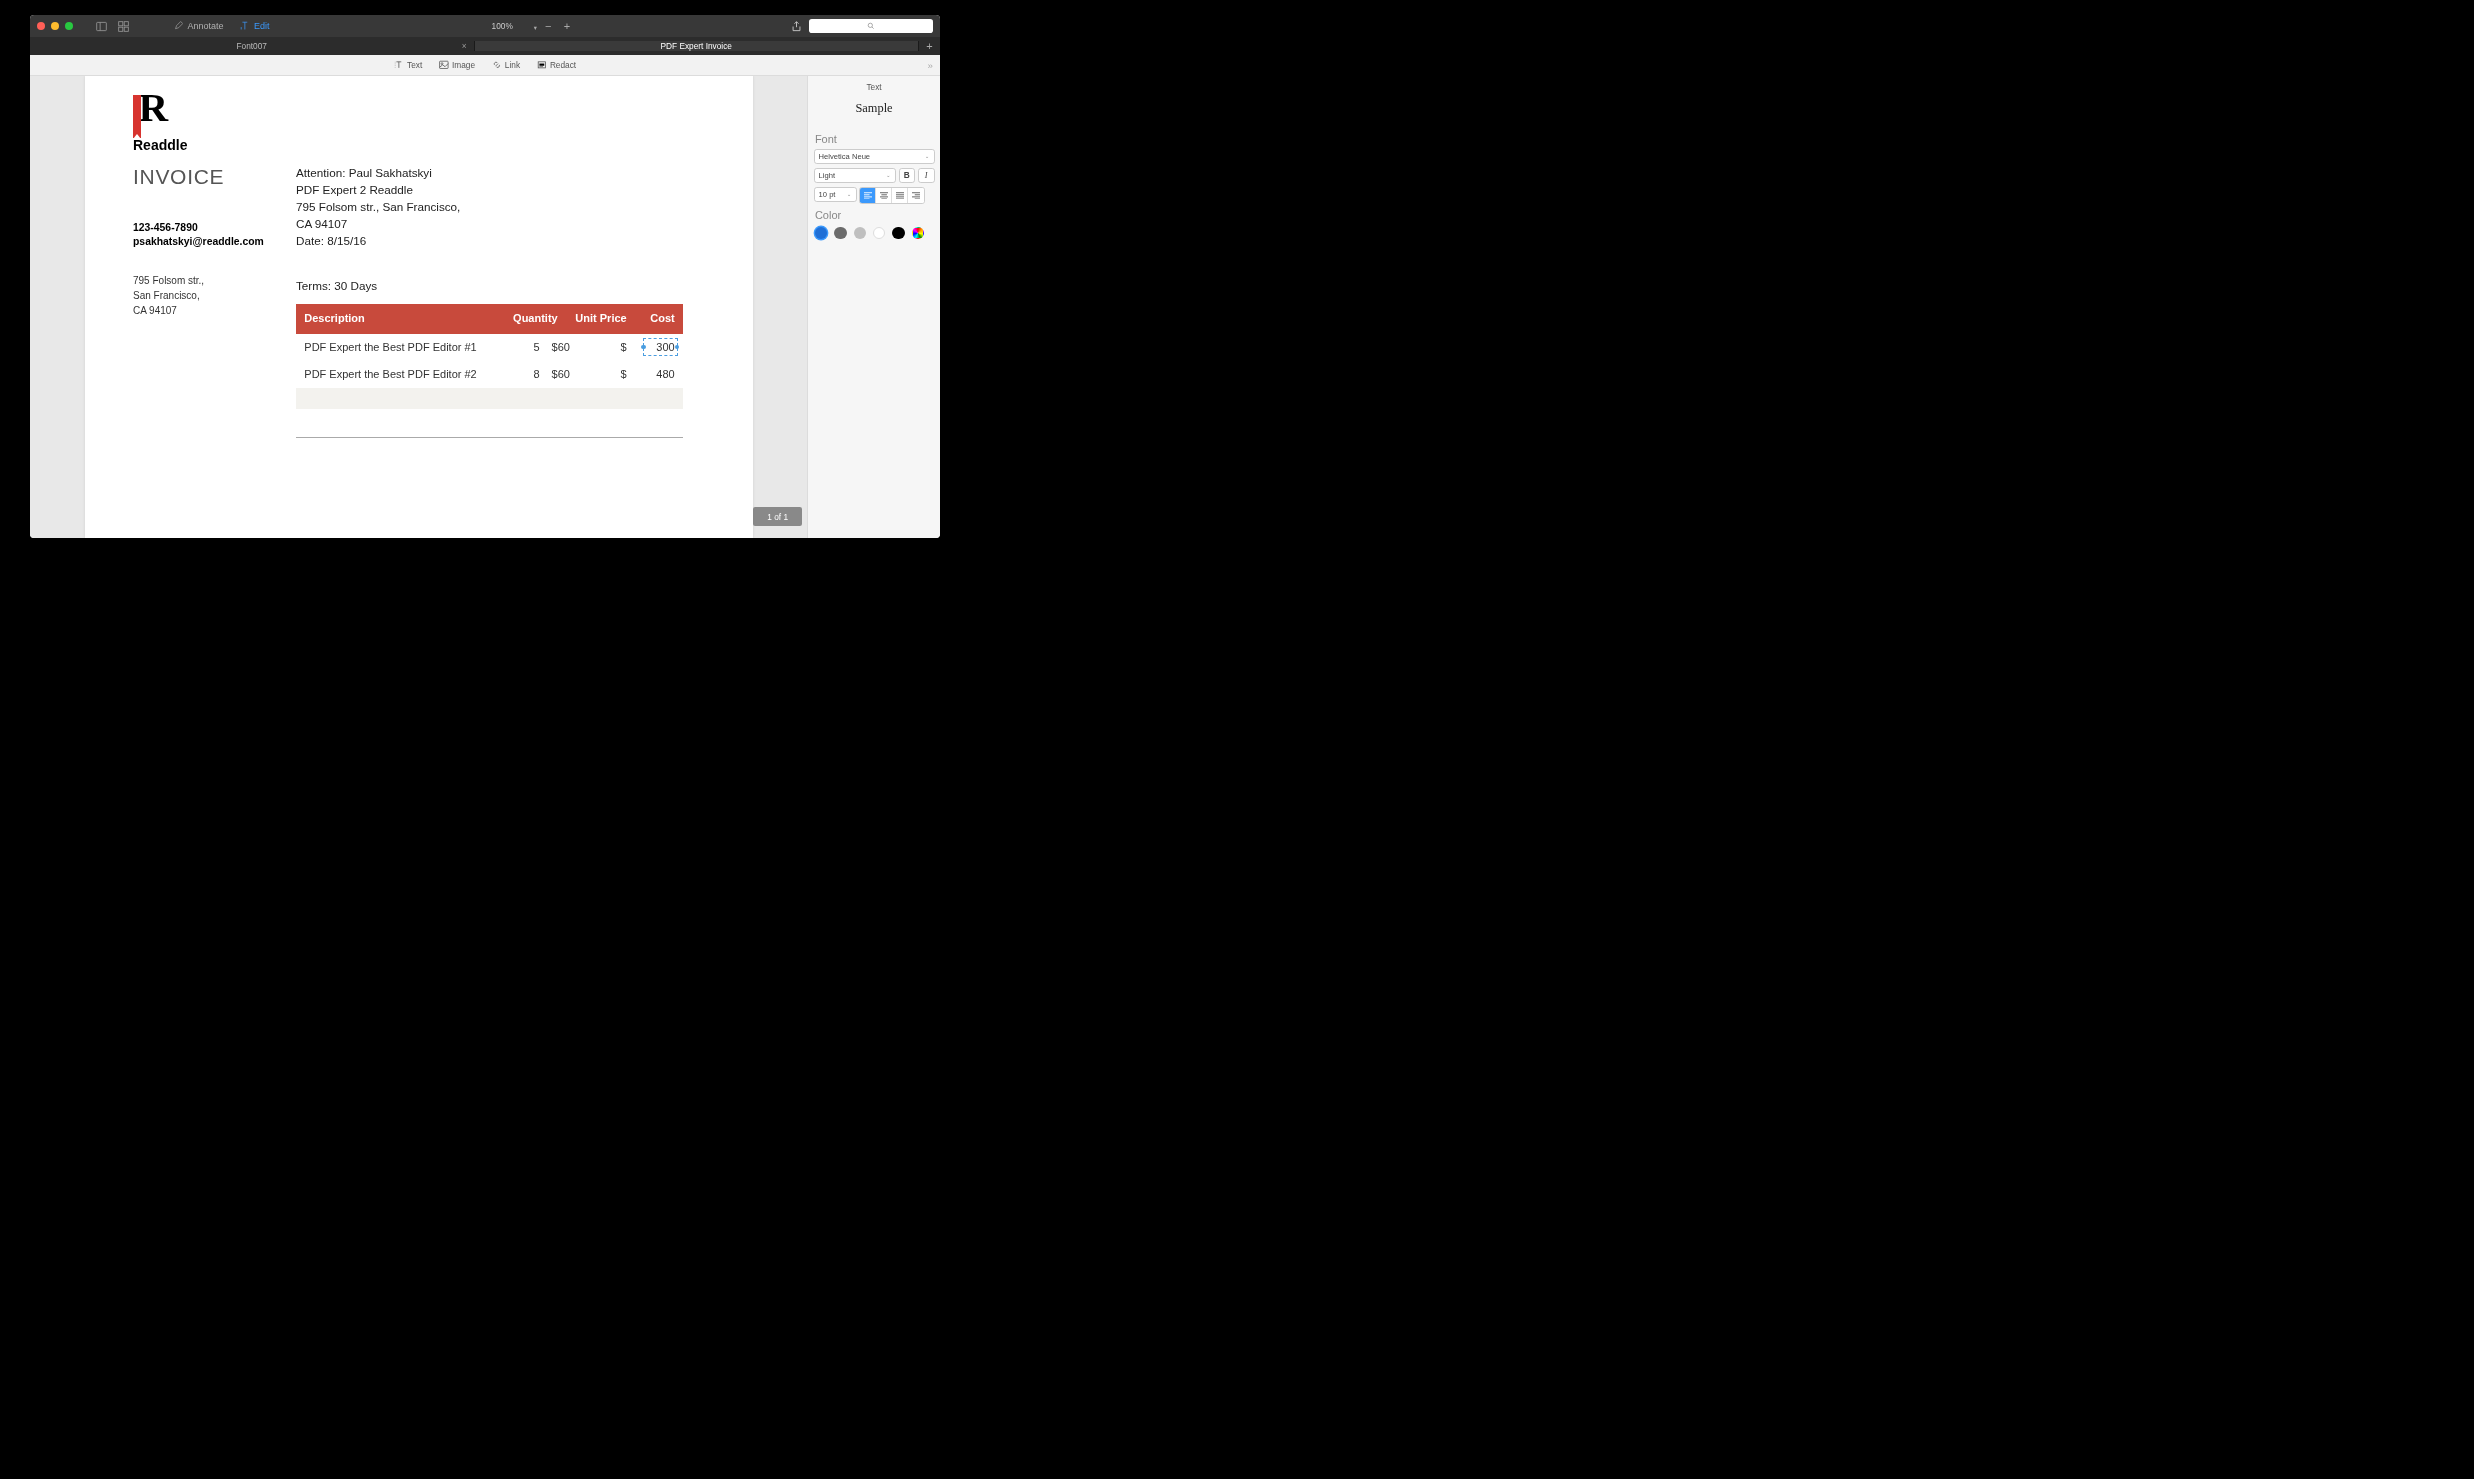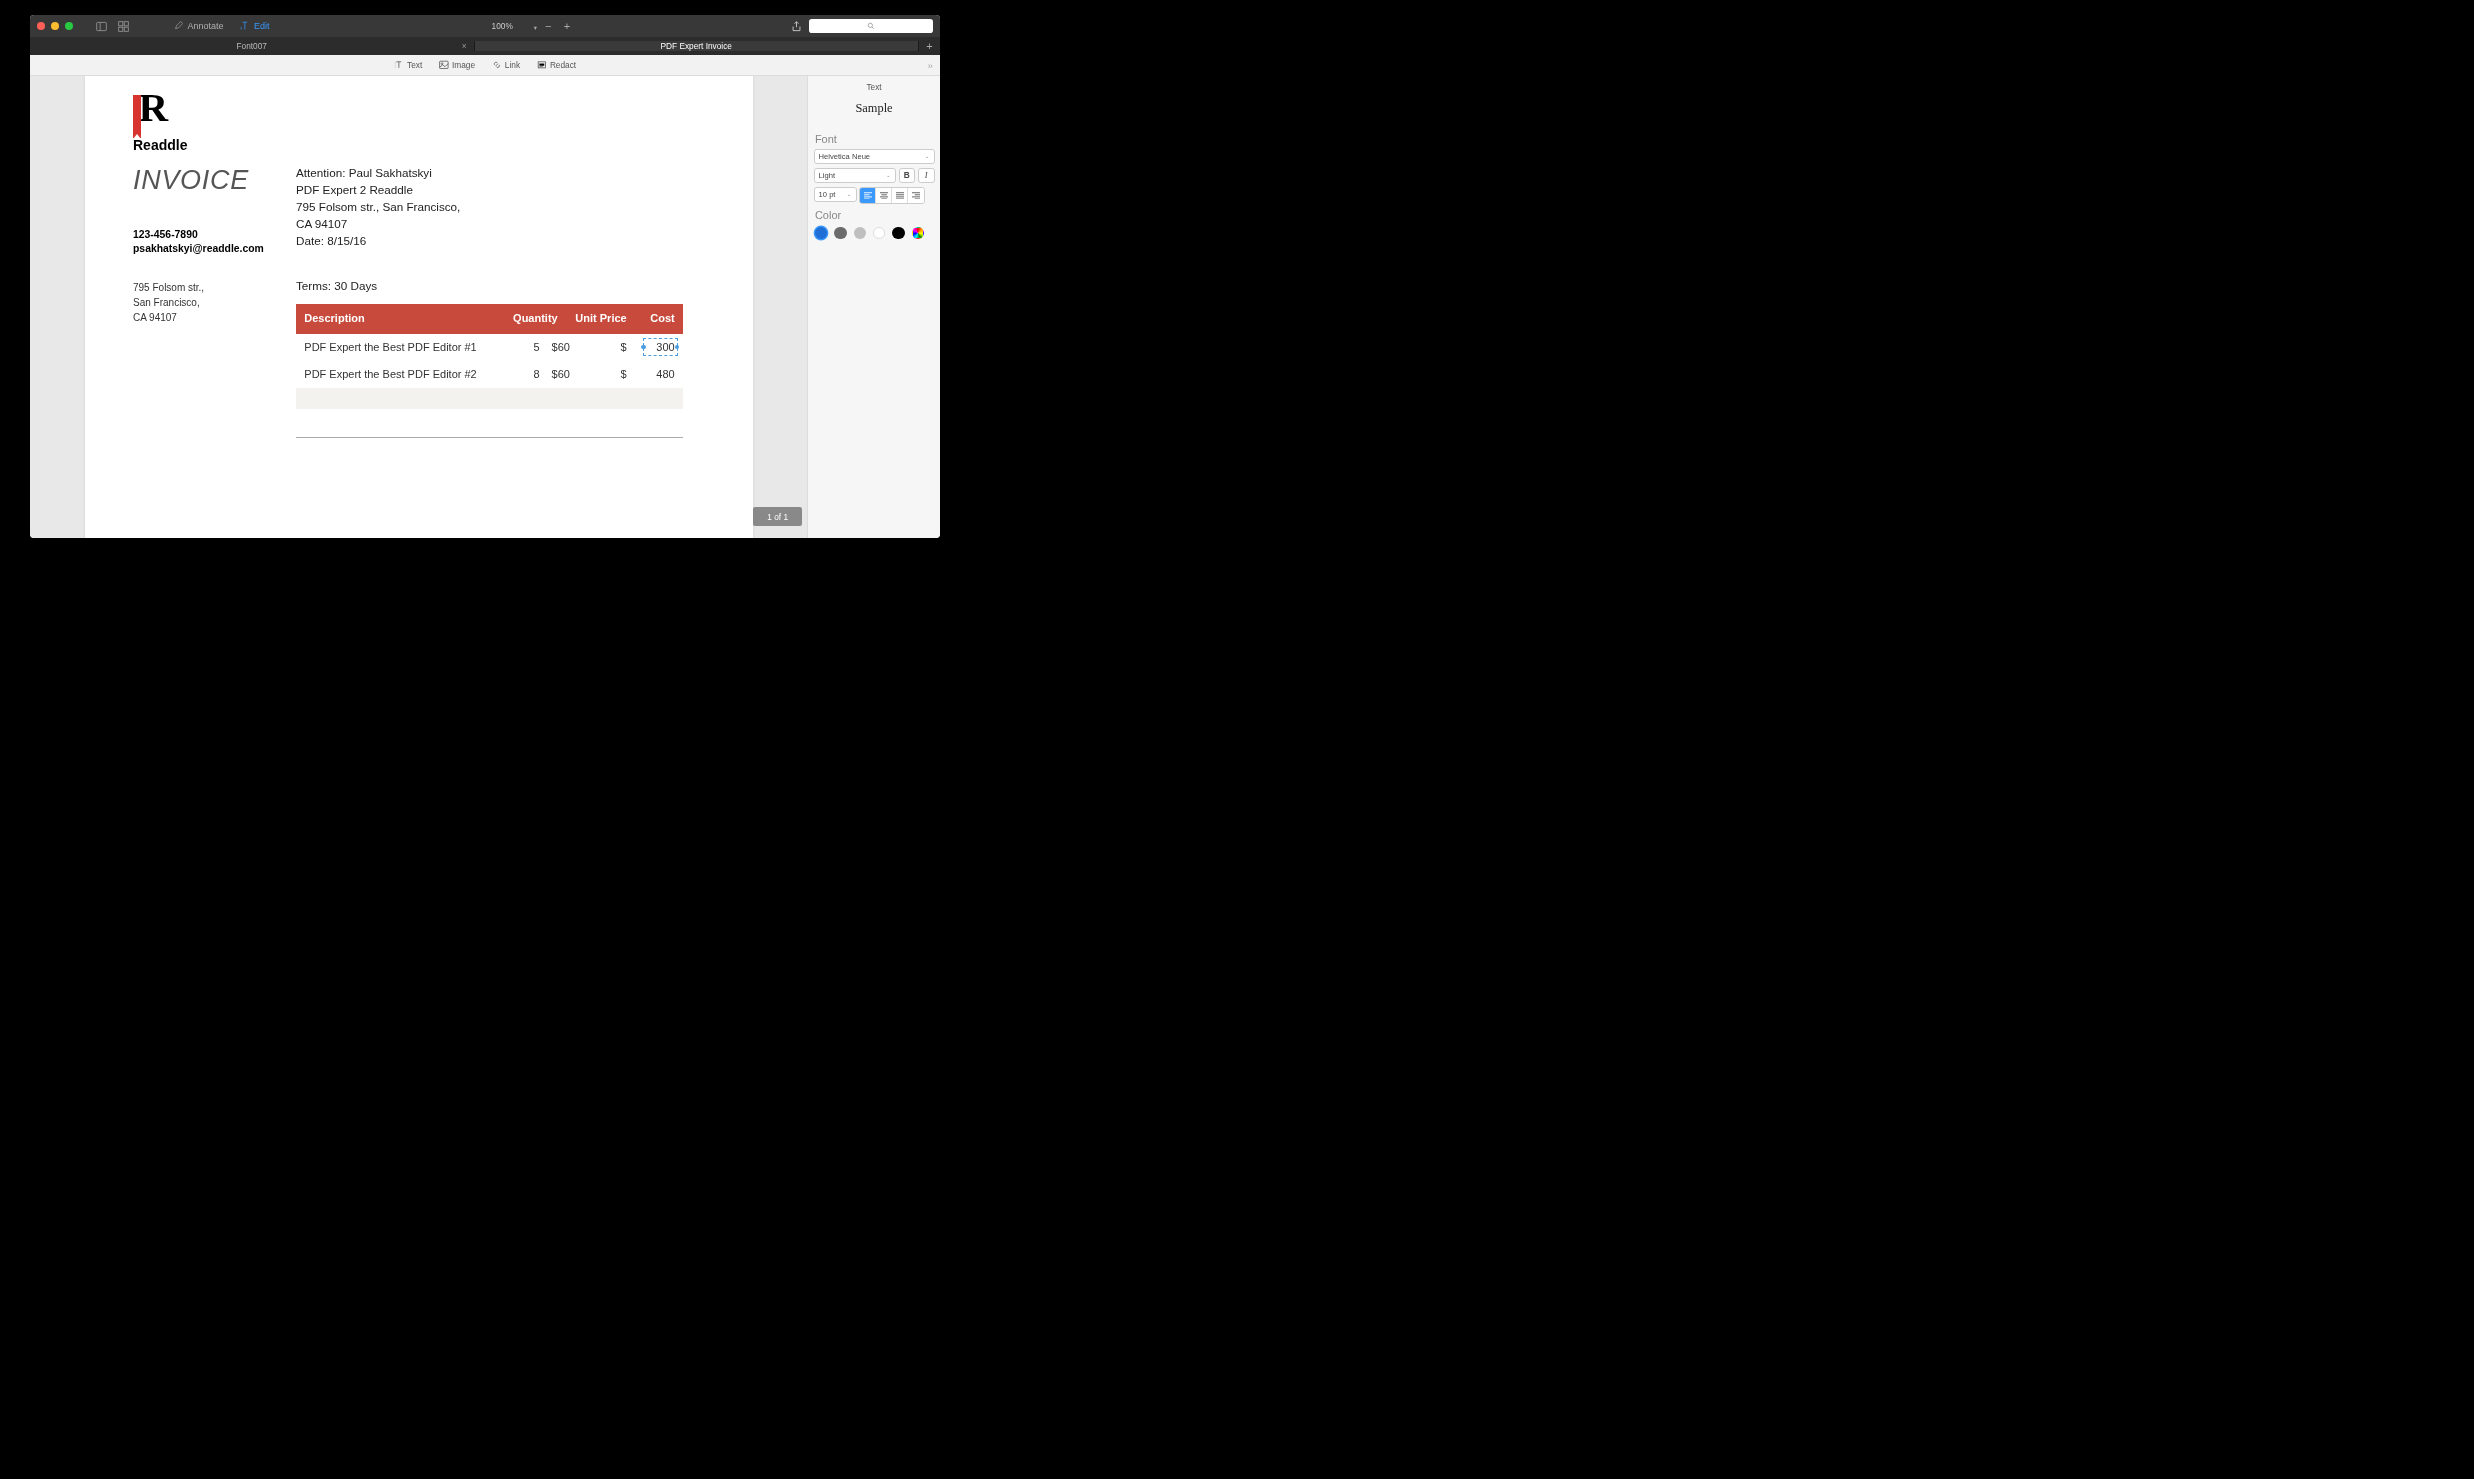--- a/index.html
+++ b/index.html
@@ -32,21 +32,21 @@
 .toolsbar .tool svg { width: 9.7px; height: 9.7px; }
 .toolsbar .collapse { position: absolute; right: 7px; color: #aaa; font-size: 9.7px; cursor: pointer; }
 .main { position: absolute; top: 61px; left: 0; right: 133px; bottom: 0; background: #e8e8e8; overflow: hidden; }
 .page { position: absolute; left: 55px; top: 0; width: 668px; height: 100%; background: #fff; box-shadow: 0 0 2.8px rgba(0,0,0,0.1); padding: 7px 48px 0 48px; }
 .logo-r { font-size: 41px; font-weight: 900; font-family: Georgia, serif; letter-spacing: -1.4px; }
 .logo-ribbon { display: inline-block; width: 8.3px; height: 43px; background: #d7342f; margin-right: -2.8px; position: relative; top: 7px; }
 .logo-ribbon::after { content: ''; position: absolute; bottom: -0.7px; left: 0; border-left: 4.1px solid transparent; border-right: 4.1px solid transparent; border-bottom: 5.5px solid #fff; }
 .company { font-size: 14px; font-weight: 700; margin-top: 5.5px; }
 .cols { display: flex; margin-top: 12.4px; }
 .left { width: 163px; }
-.invoice-h { font-size: 27px; font-weight: 300; color: #555; letter-spacing: 0.7px; font-style: italic; }
+.invoice-h { font-size: 21px; font-weight: 300; color: #555; letter-spacing: 0.7px; }
 .phone { font-weight: 700; font-size: 10.4px; margin-top: 33px; }
 .email { font-weight: 700; font-size: 10.4px; margin-top: 2.8px; }
 .addr { font-size: 10px; margin-top: 26px; line-height: 1.5; color: #333; }
 .right { font-size: 11.7px; line-height: 1.45; color: #222; font-weight: 300; }
 .right .block { margin-bottom: 28px; }
 .right .block2 { margin-bottom: 9.7px; }
 .table-wrap { margin-top: 2.8px; }
 .thead { display: flex; background: #c84a3c; color: #fff; font-weight: 700; font-size: 11px; padding: 7px 8.3px; }
 .th-desc { flex: 1; }
 .th-qty { width: 55px; text-align: right; }

